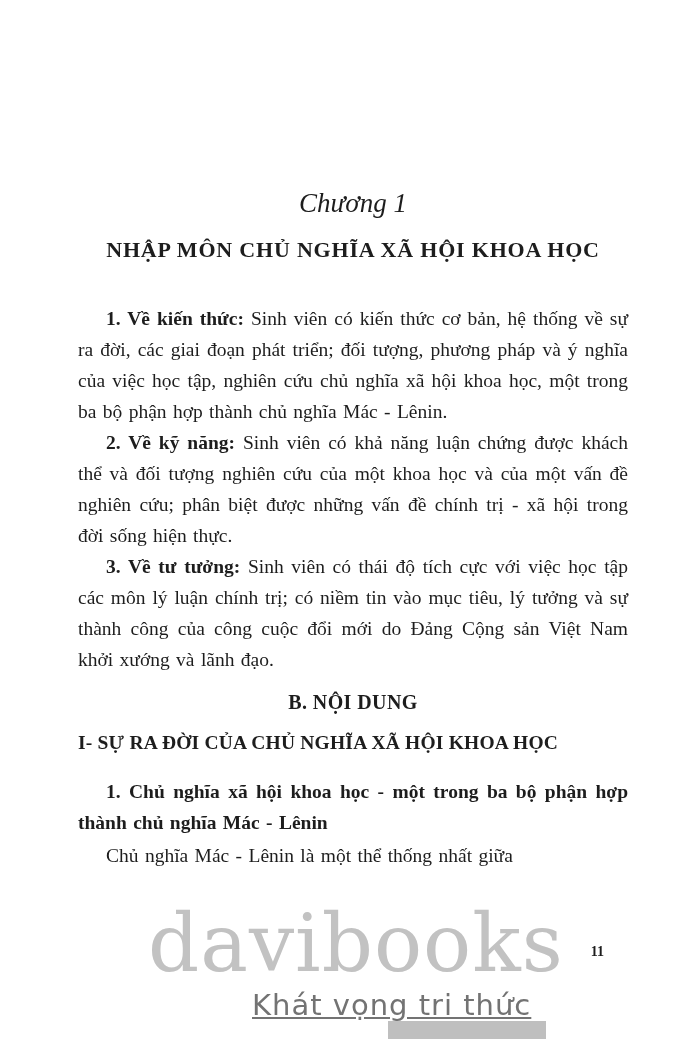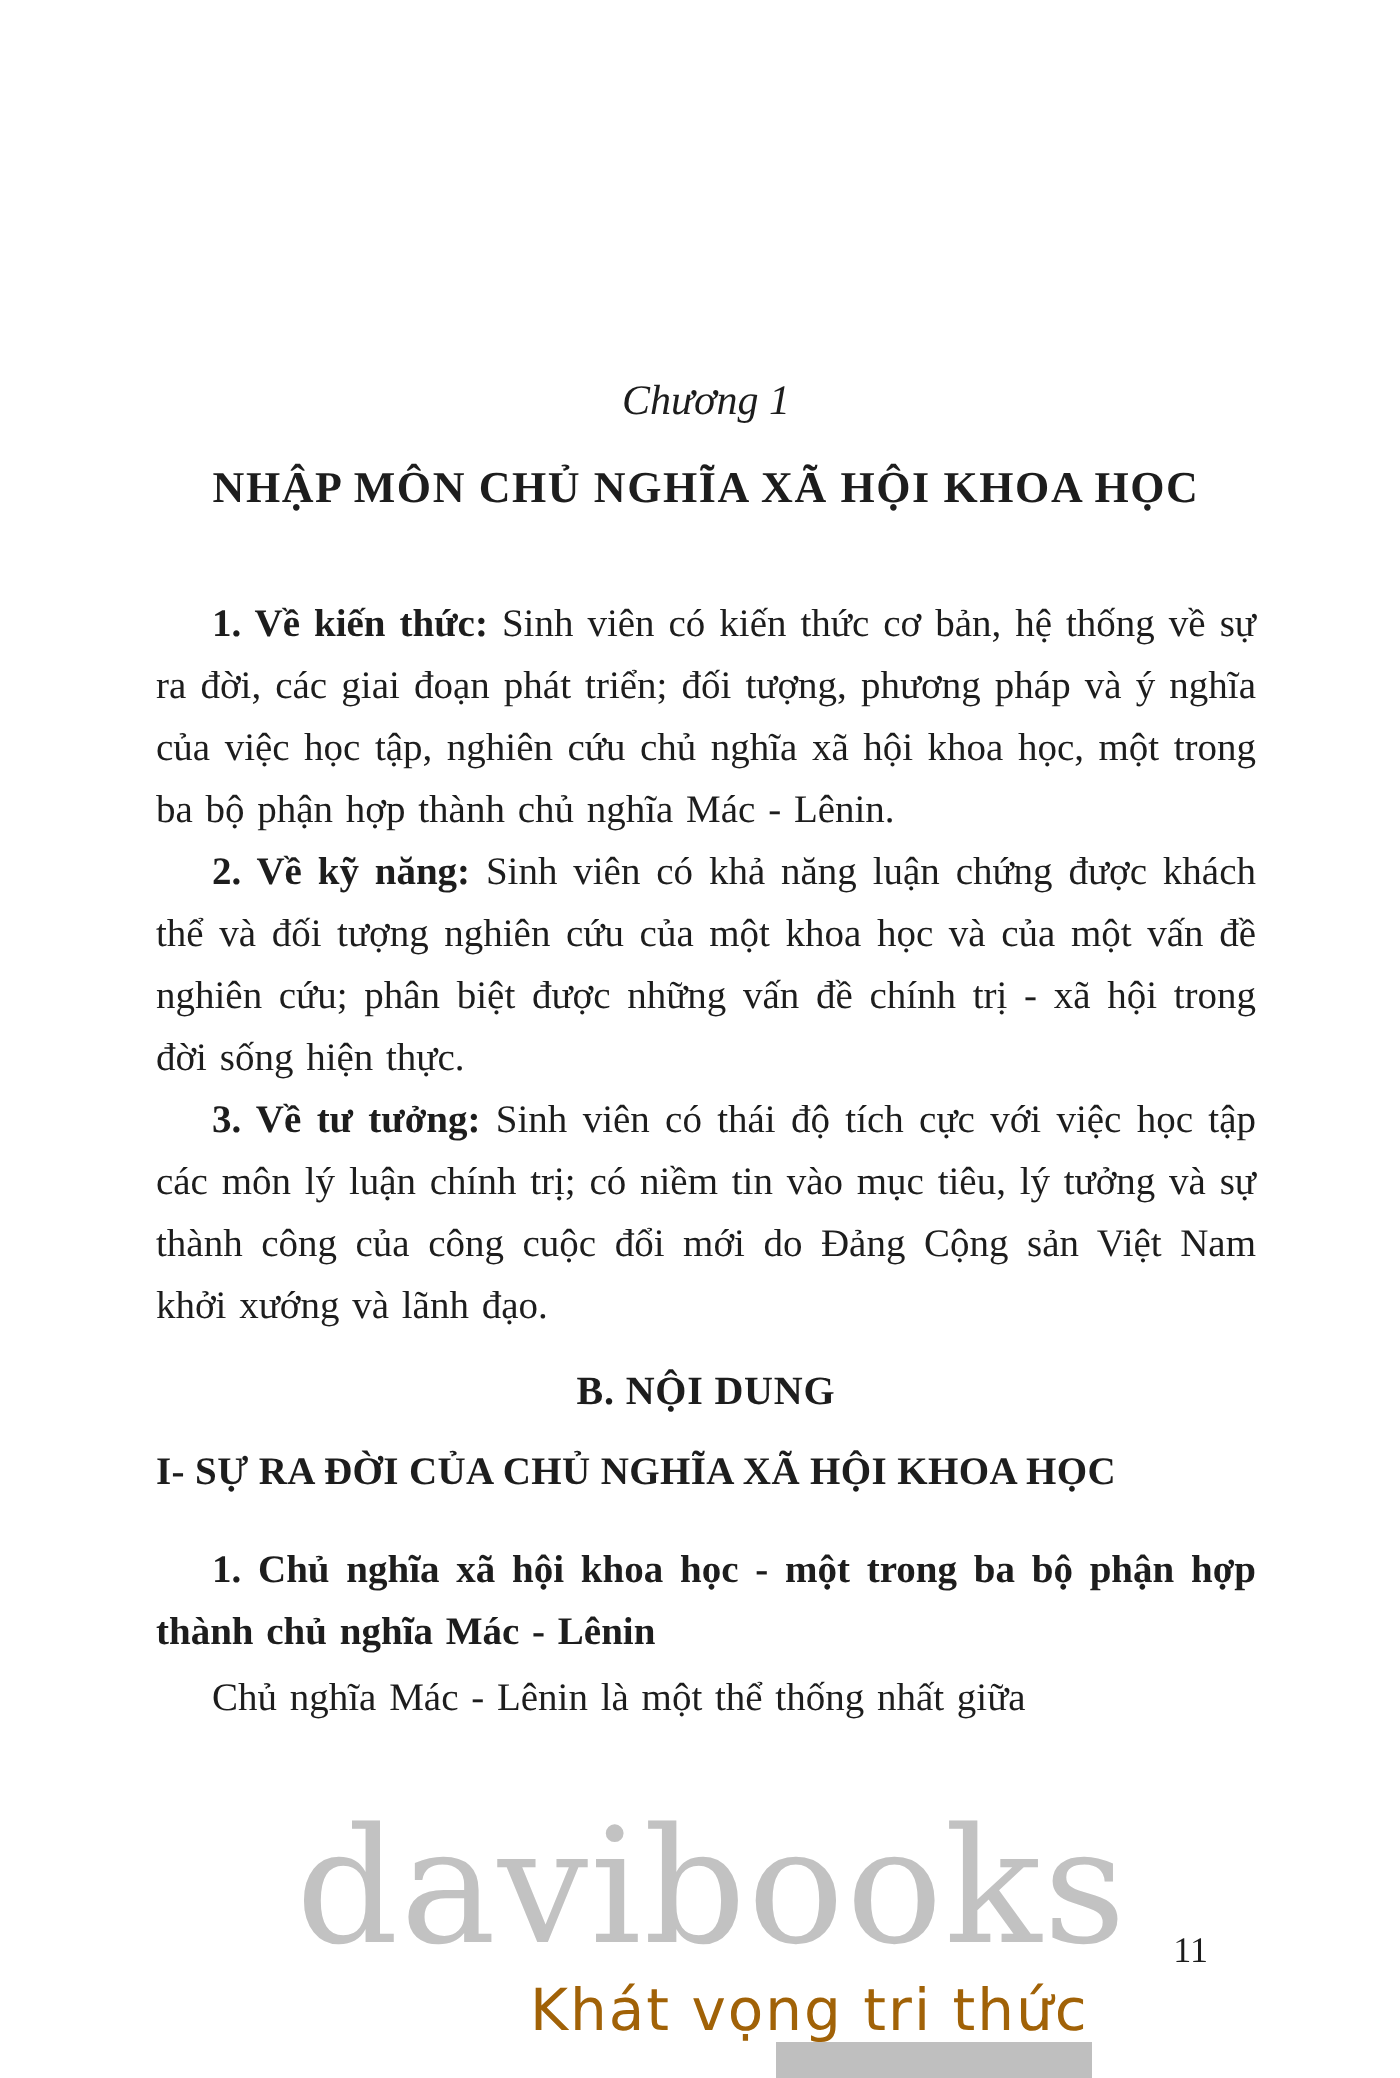--- a/index.html
+++ b/index.html
@@ -14,21 +14,21 @@
     margin: 0 auto;
   }
   .content {
     position: relative;
     z-index: 2;
     padding: 188px 72px 0 78px;
   }
   .chapter-label {
     text-align: center;
     font-style: italic;
-    font-size: 21px;
+    font-size: 27px;
     margin: 0 0 18px 0;
   }
   .chapter-title {
     text-align: center;
     font-weight: bold;
     font-size: 22px;
     letter-spacing: 0.8px;
     margin: 0 0 40px 0;
   }
   .center-heading {
@@ -54,44 +54,46 @@
     letter-spacing: 0.2px;
     margin: 0 0 22px 0;
   }
   .subsection-heading {
     font-weight: bold;
     margin-bottom: 2px !important;
   }
   .page-number {
     position: absolute;
     z-index: 3;
-    top: 965px;
+    top: 944px;
     right: 96px;
-    font-size: 18px;
+    font-size: 14px;
+    font-weight: bold;
   }
   
   .watermark { position: absolute; inset: 0; z-index: 1; padding-left: 20px; }
   .wm-name {
     position: absolute;
     left: 148px;
     top: 904px;
     font-family: "DejaVu Serif", serif;
     font-size: 80px;
     line-height: 1;
     color: #c2c2c2;
     letter-spacing: 1px;
   }
   .wm-slogan {
     position: absolute;
-    left: 265px;
+    left: 252px;
     top: 988px;
     font-family: "DejaVu Sans", sans-serif;
     font-size: 29px;
-    color: #a16207;
+    color: #737373;
     letter-spacing: 1px;
+    text-decoration: underline;
   }
   .wm-bar {
     position: absolute;
     left: 388px;
     top: 1021px;
     width: 158px;
     height: 18px;
     background: #a9a9a9;
     opacity: 0.75;
   }

